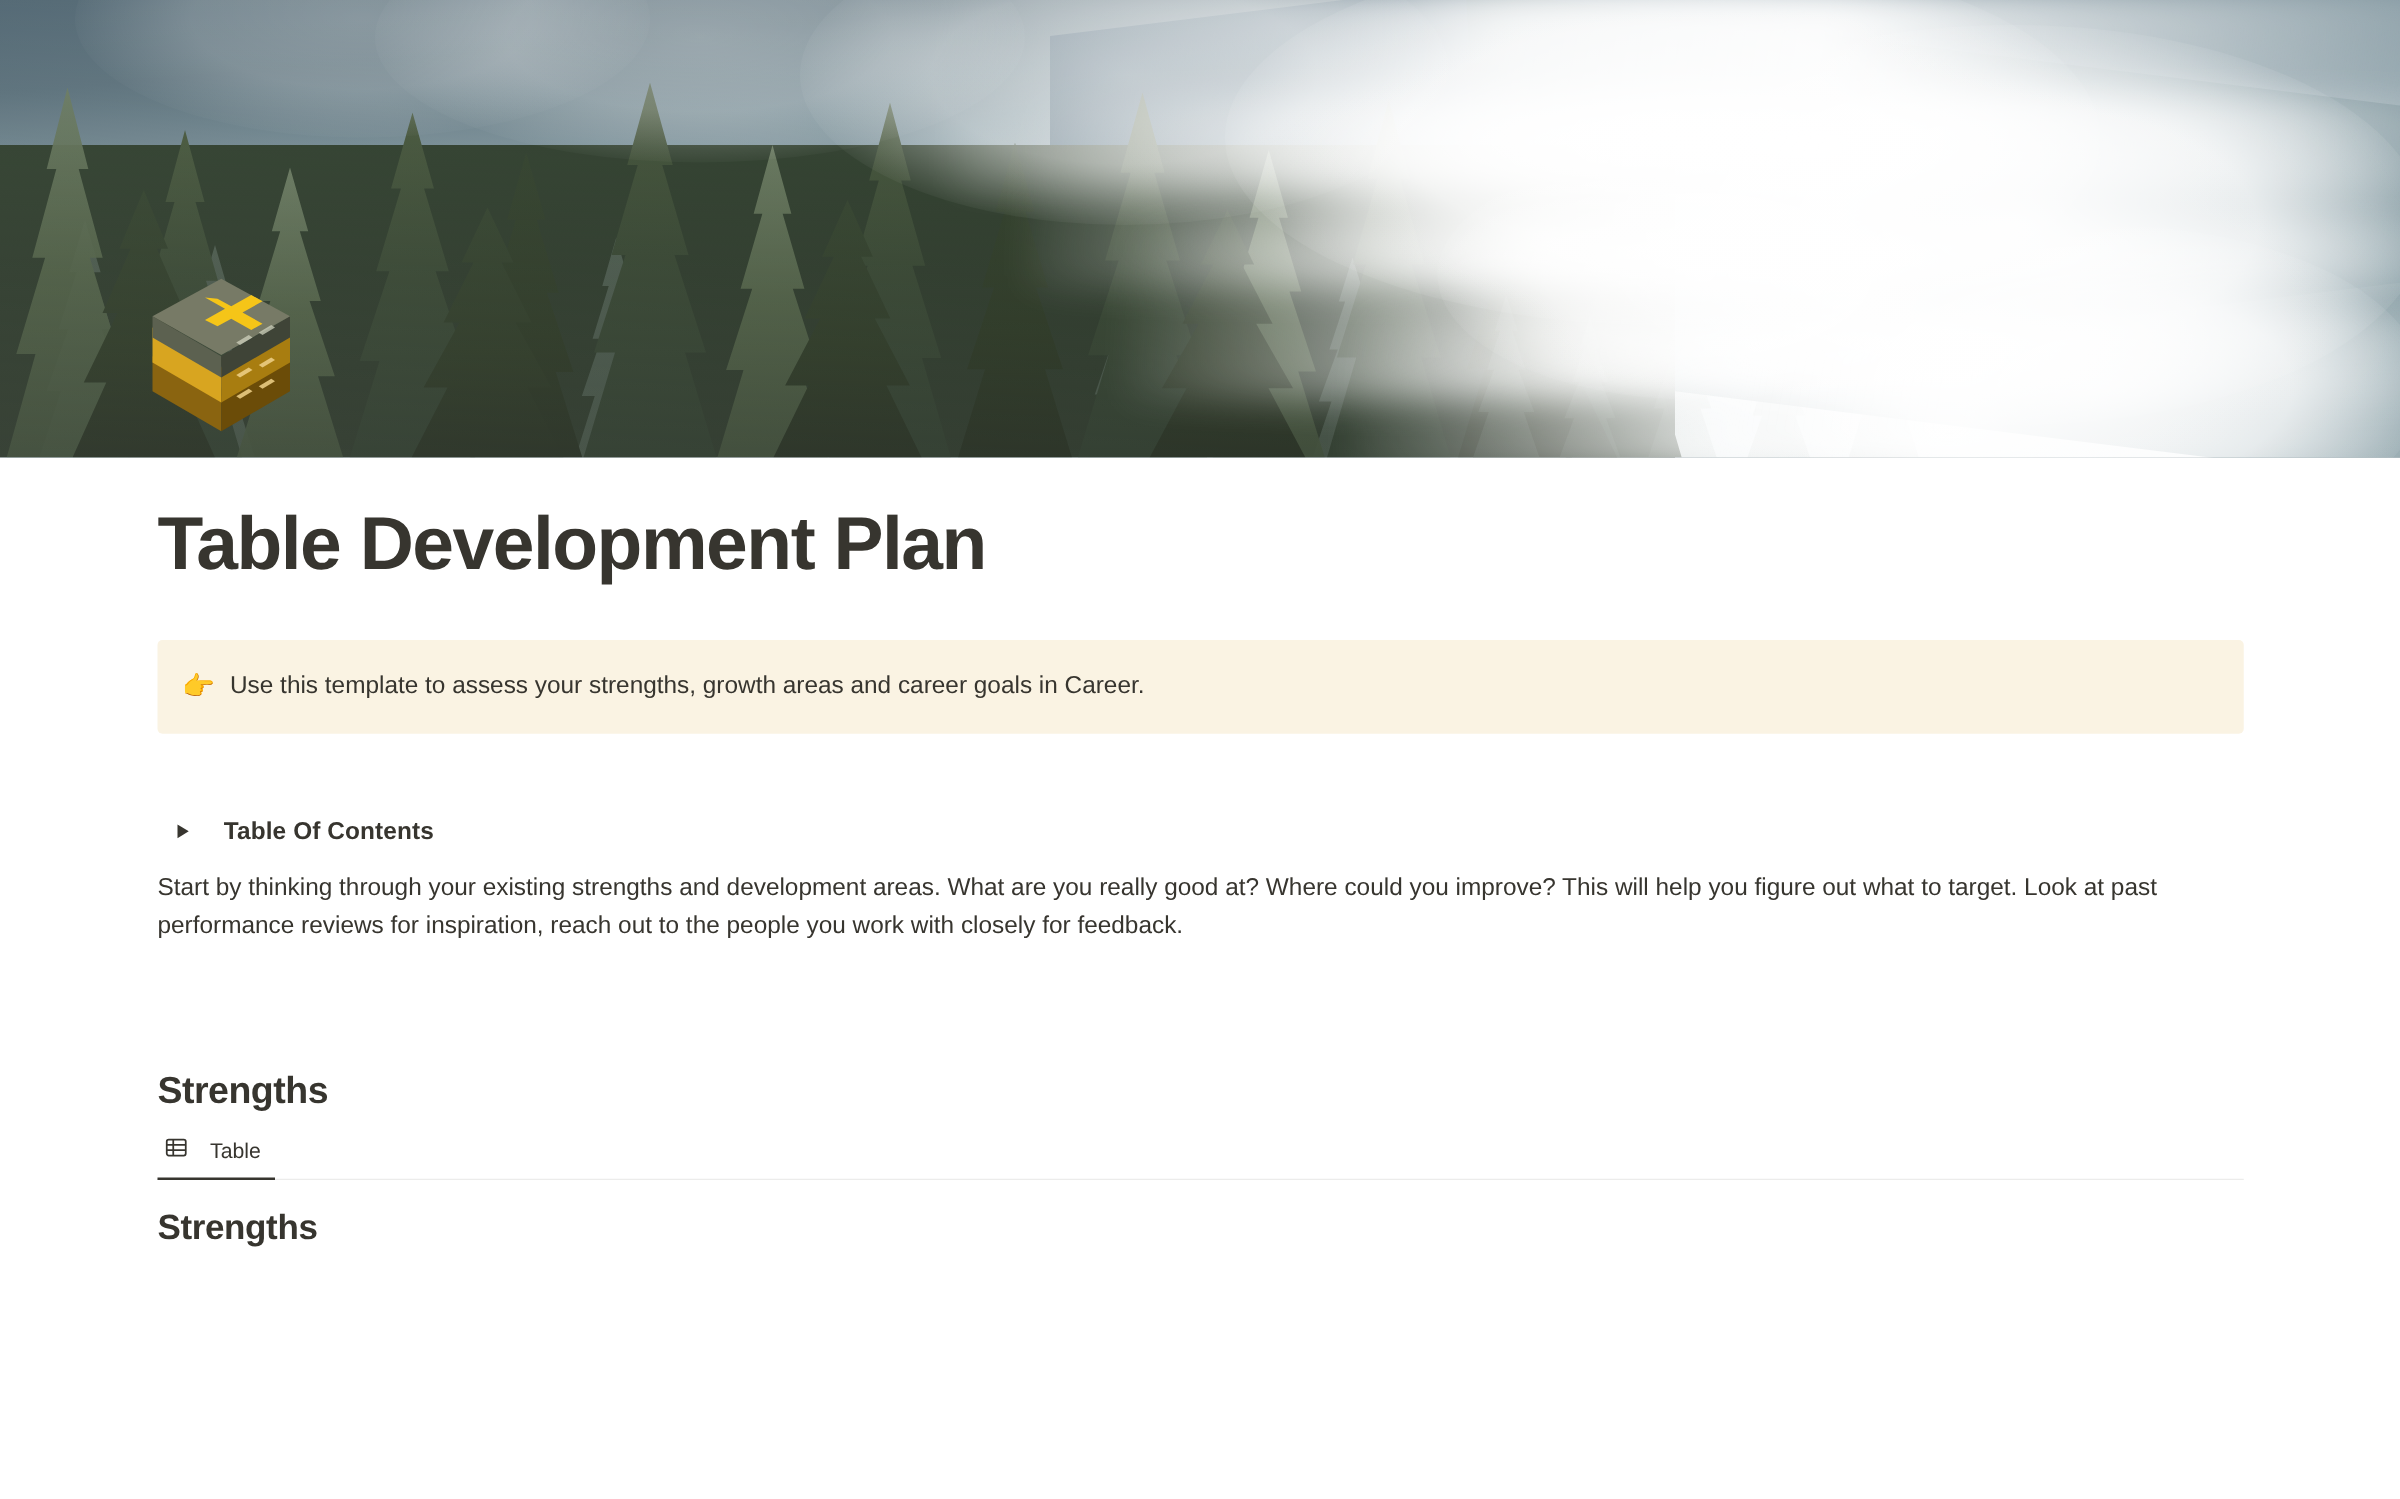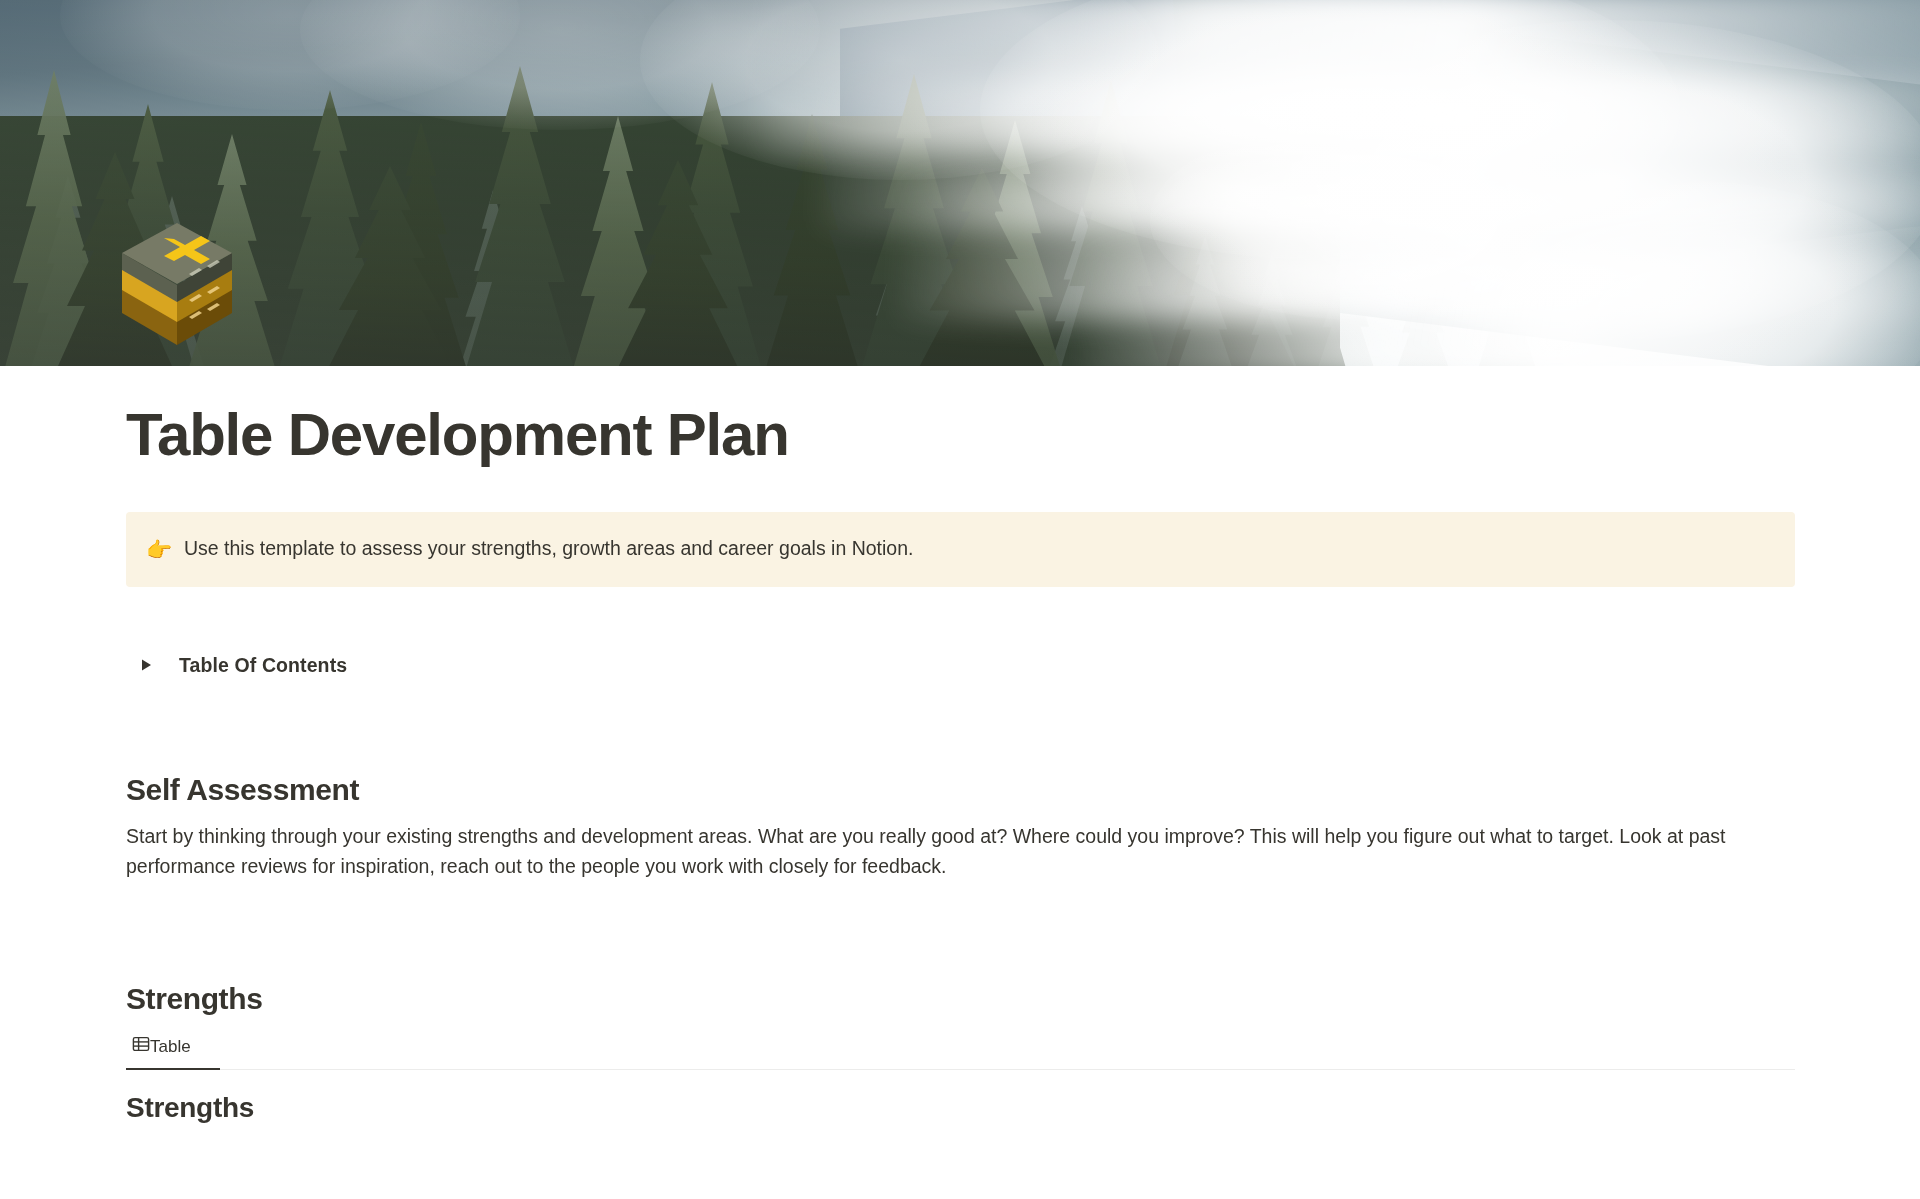--- a/index.html
+++ b/index.html
@@ -191,21 +191,21 @@
   
   .db-tabs {
     position: relative;
     margin-top: 14px;
     width: 1669px;
     height: 40px;
   }
   .db-tab {
     display: inline-flex;
     align-items: center;
-    gap: 0;
+    gap: 18px;
     height: 34px;
     padding: 0 6px;
     color: #37352f;
     font-size: 17px;
   }
   .db-tab .grid-icon { display: block; }
   .tabs-rule {
     position: absolute;
     left: 0; bottom: 0;
     width: 1669px;
@@ -327,33 +327,32 @@
     </svg>
   </div>
 
   <div class="content">
     <div class="inner">
 
       <h1 class="page-title">Table Development Plan</h1>
 
       <div class="callout">
         <span class="callout-emoji">👉</span>
-        <span class="callout-text">Use this template to assess your strengths, growth areas and career goals in Notion.</span>
+        <span class="callout-text">Use this template to assess your strengths, growth areas and career goals in Career.</span>
       </div>
 
       <div class="toggle-row">
         <span class="toggle-caret">
           <svg width="11" height="12" viewBox="0 0 11 12" aria-hidden="true">
             <polygon points="1,0.5 10,6 1,11.5" fill="#37352f"></polygon>
           </svg>
         </span>
         <span class="toggle-label">Table Of Contents</span>
       </div>
 
-      <h2 class="h2">Self Assessment</h2>
       <p class="body-text">Start by thinking through your existing strengths and development areas. What are you really good at? Where could you improve? This will help you figure out what to target. Look at past performance reviews for inspiration, reach out to the people you work with closely for feedback.</p>
 
       <h2 class="h2 strengths">Strengths</h2>
 
       <div class="db-tabs">
         <span class="db-tab">
           <span class="grid-icon">
             <svg width="18" height="18" viewBox="0 0 18 18" aria-hidden="true">
               <rect x="1.4" y="2.6" width="15.2" height="12.8" rx="1.6" fill="none" stroke="#37352f" stroke-width="1.4"></rect>
               <line x1="1.4" y1="6.9" x2="16.6" y2="6.9" stroke="#37352f" stroke-width="1.4"></line>

